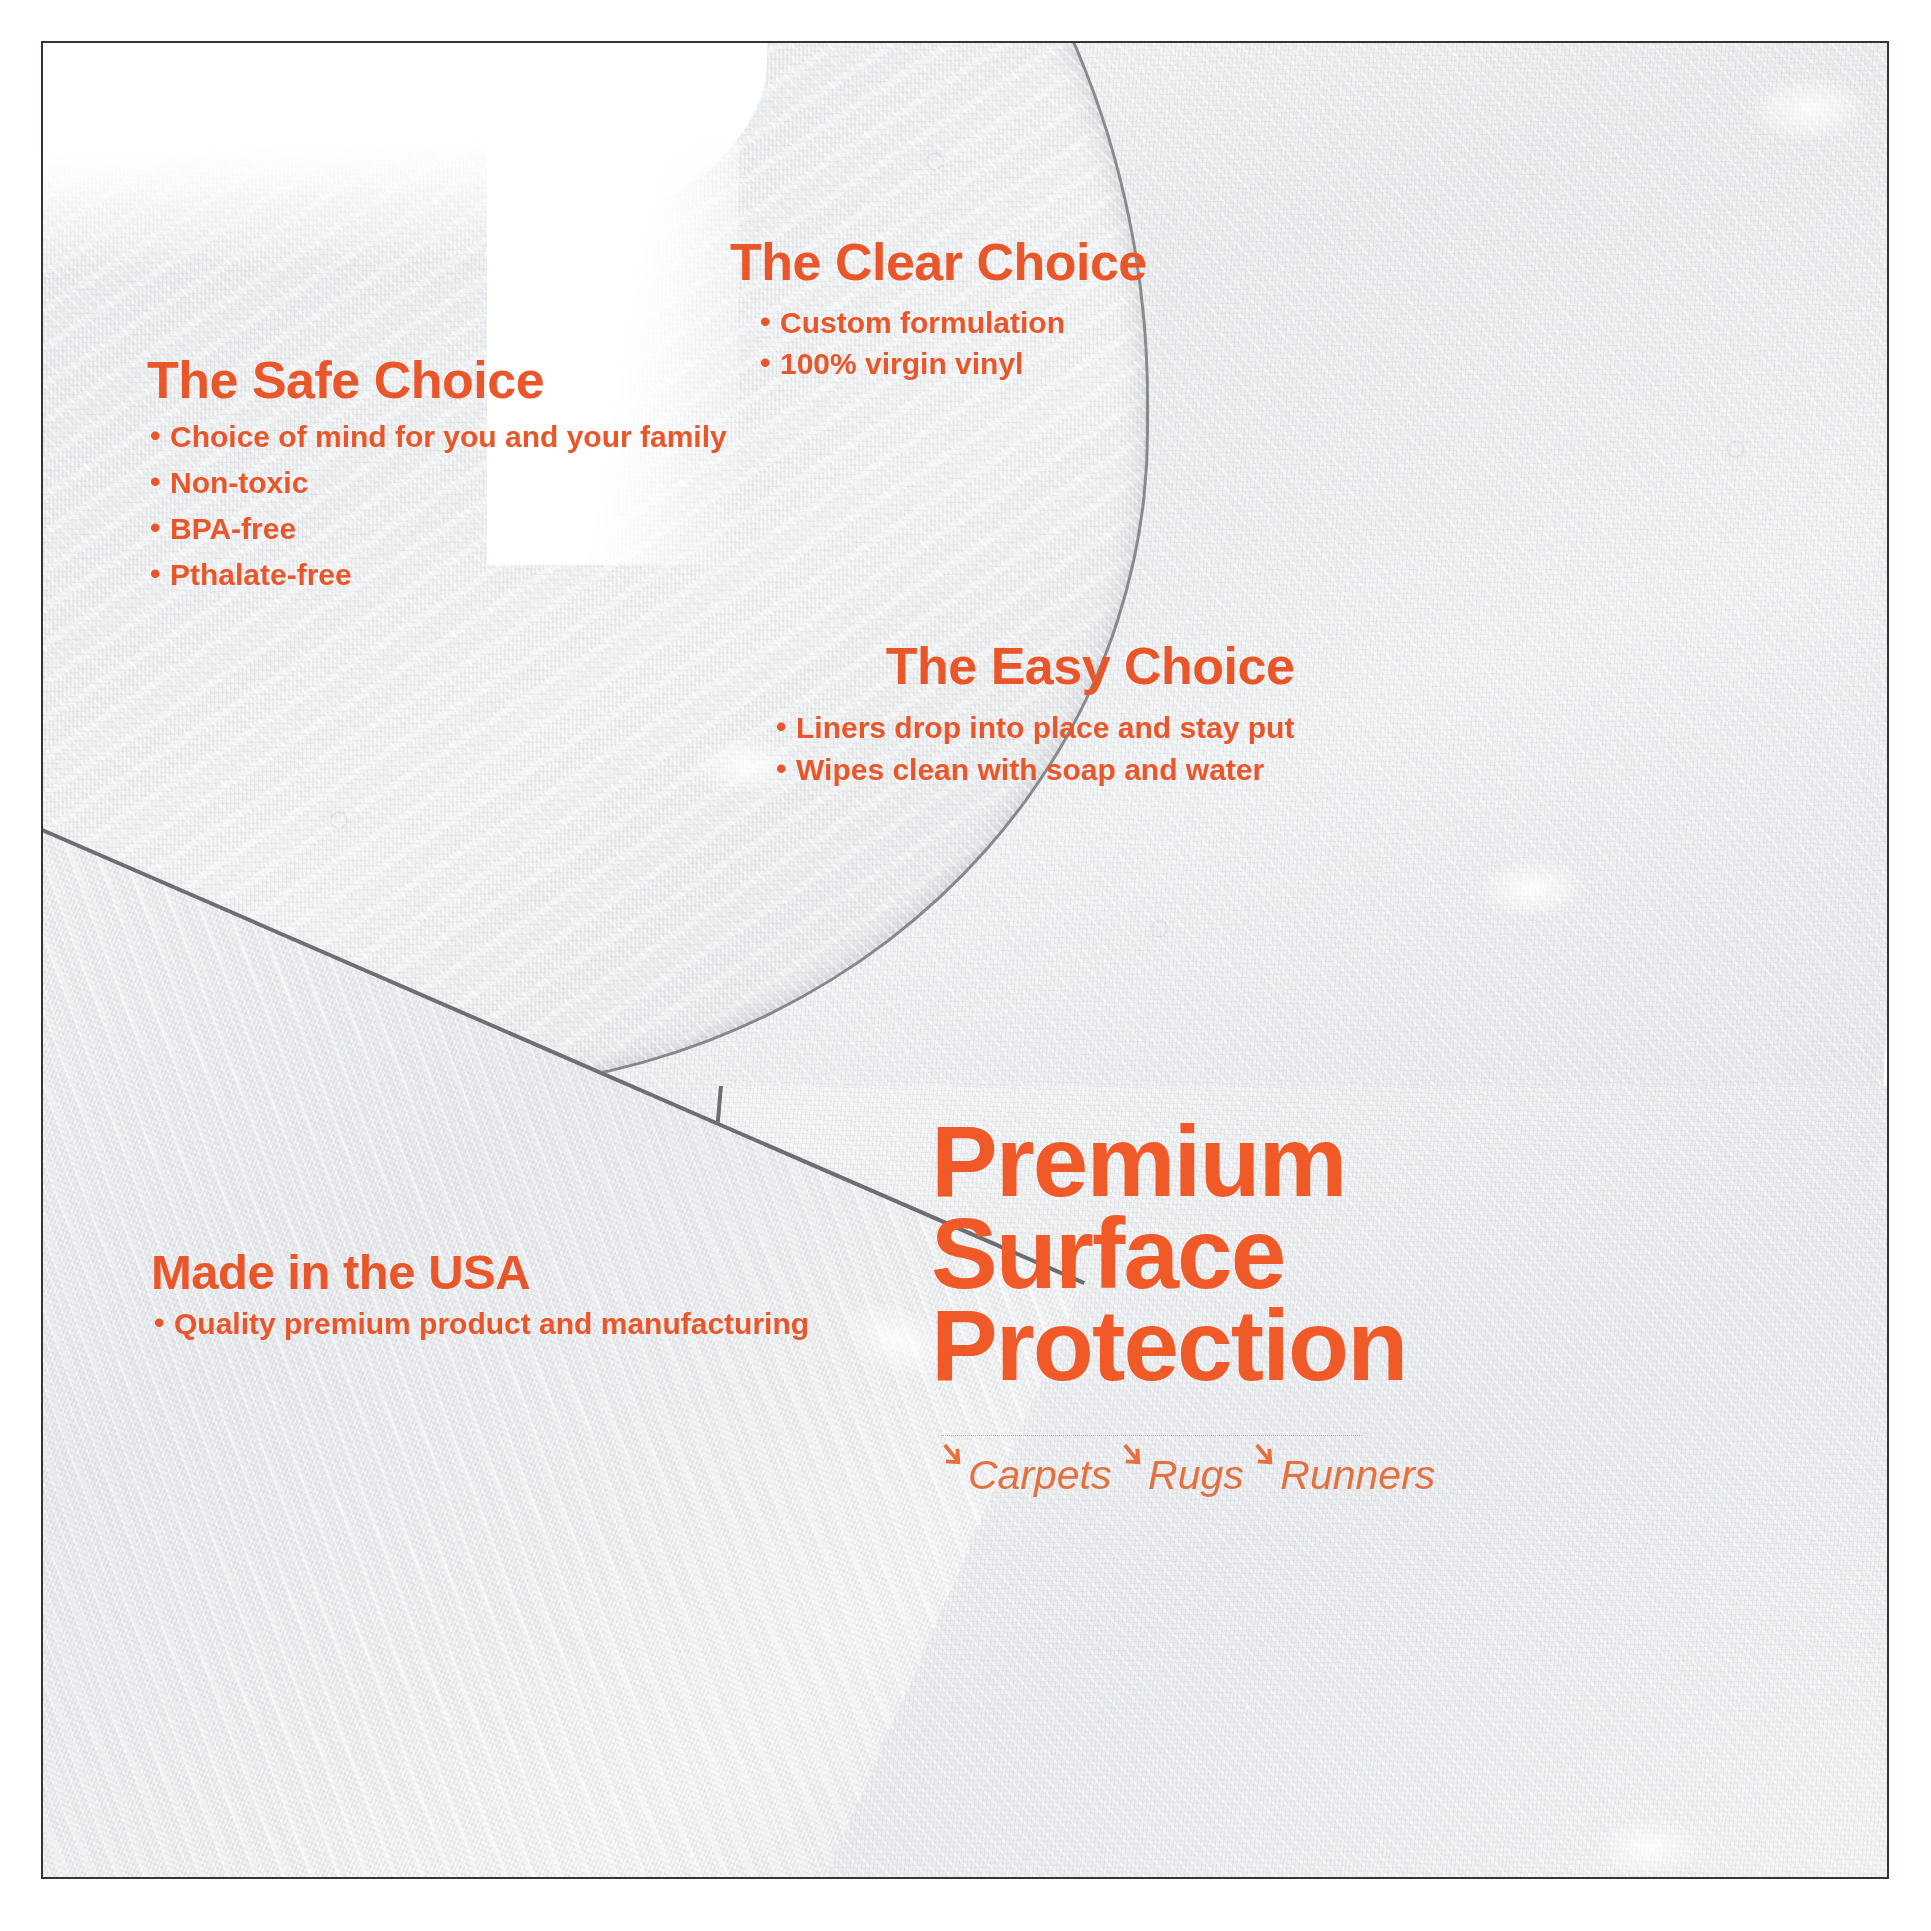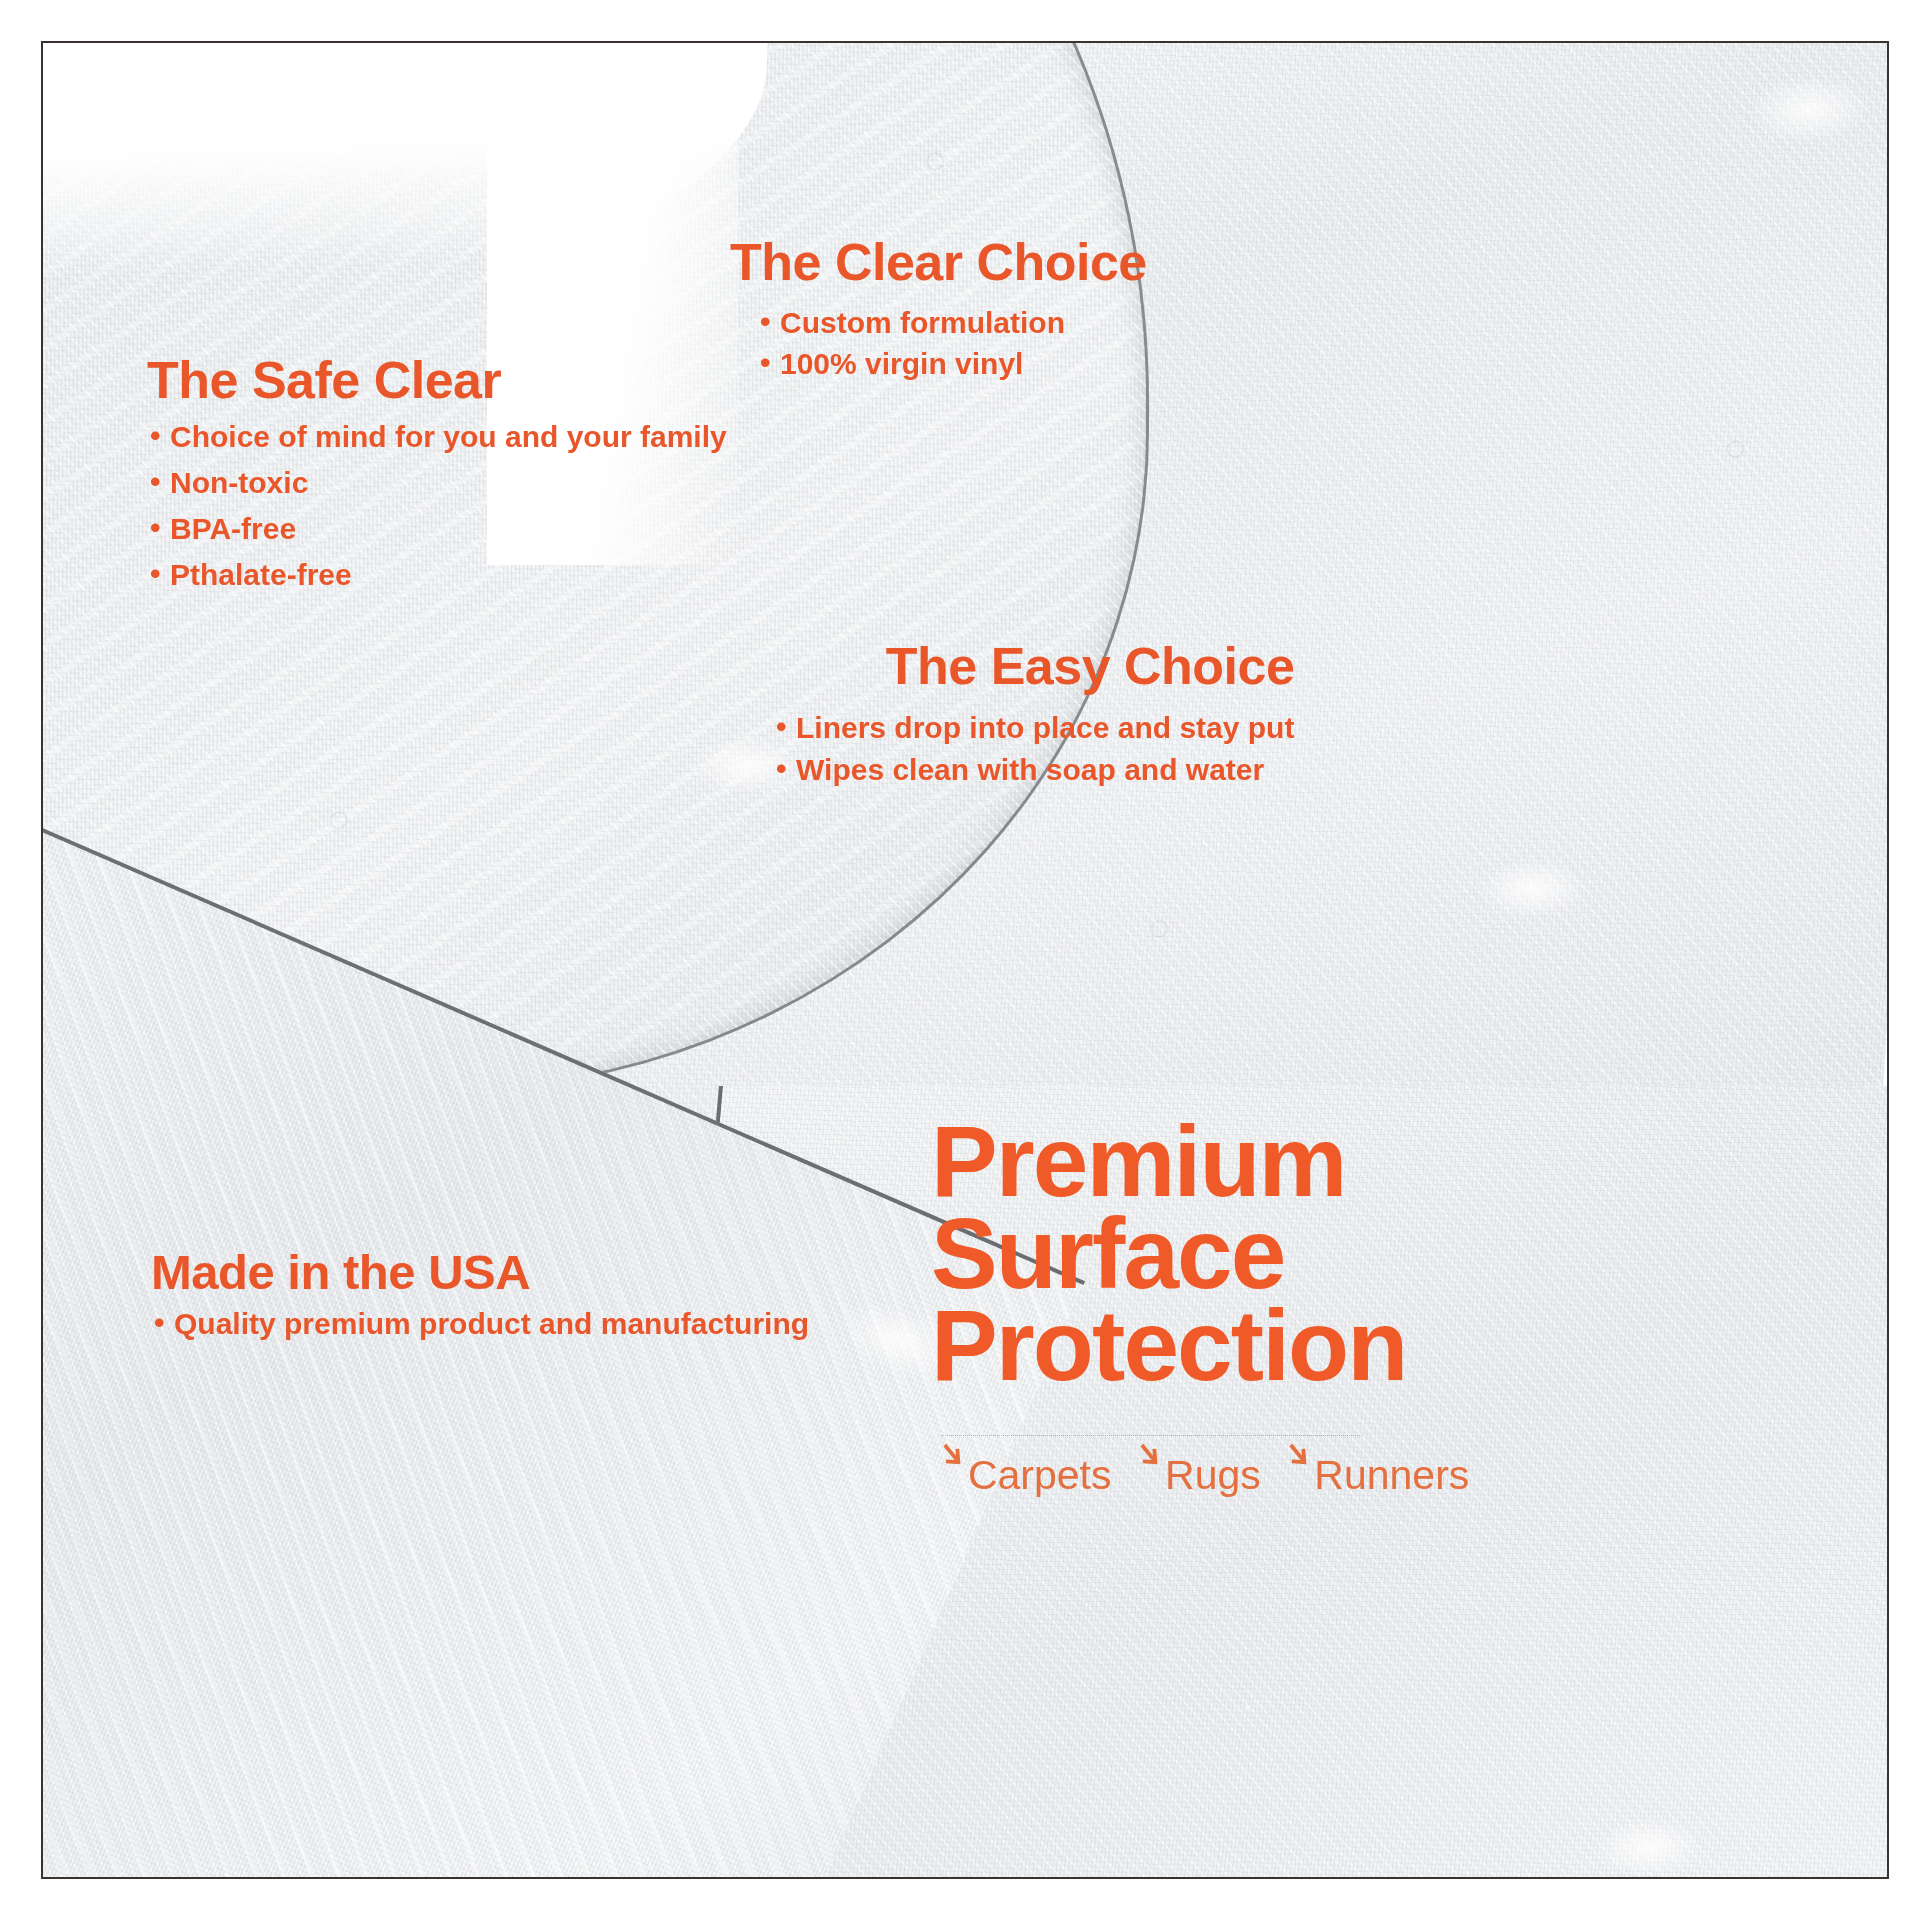--- a/index.html
+++ b/index.html
@@ -234,21 +234,22 @@
   #footer-rule {
     width: 421px;
     height: 0;
     border-top: 1.9px dotted #9aa0a6;
     opacity: .75;
     margin-bottom: 5.8px;
   }
   #footer-items {
     display: flex;
     align-items: flex-end;
-    gap: 17px;
+    gap: 0px;
+    font-style: italic;
   }
   .footer-item {
     display: flex;
     align-items: flex-start;
     color: #e4703f;
     font-family: "Liberation Sans", sans-serif;
     font-weight: normal;
     font-size: 41px;
     line-height: 1;
     white-space: nowrap;
@@ -301,21 +302,21 @@
       </div>
 
       <div id="photo-topleft-white"></div>
       <div id="photo-topgap-white"></div>
       <div id="photo-vignette"></div>
     </div>
 
     <div id="copy">
 
       <div class="block" id="block-safe">
-        <div class="heading">The Safe Clear</div>
+        <div class="heading">The Safe Choice</div>
         <ul class="bullets">
           <li>Choice of mind for you and your family</li>
           <li>Non-toxic</li>
           <li>BPA-free</li>
           <li>Pthalate-free</li>
         </ul>
       </div>
 
       <div class="block" id="block-clear">
         <div class="heading">The Clear Choice</div>

